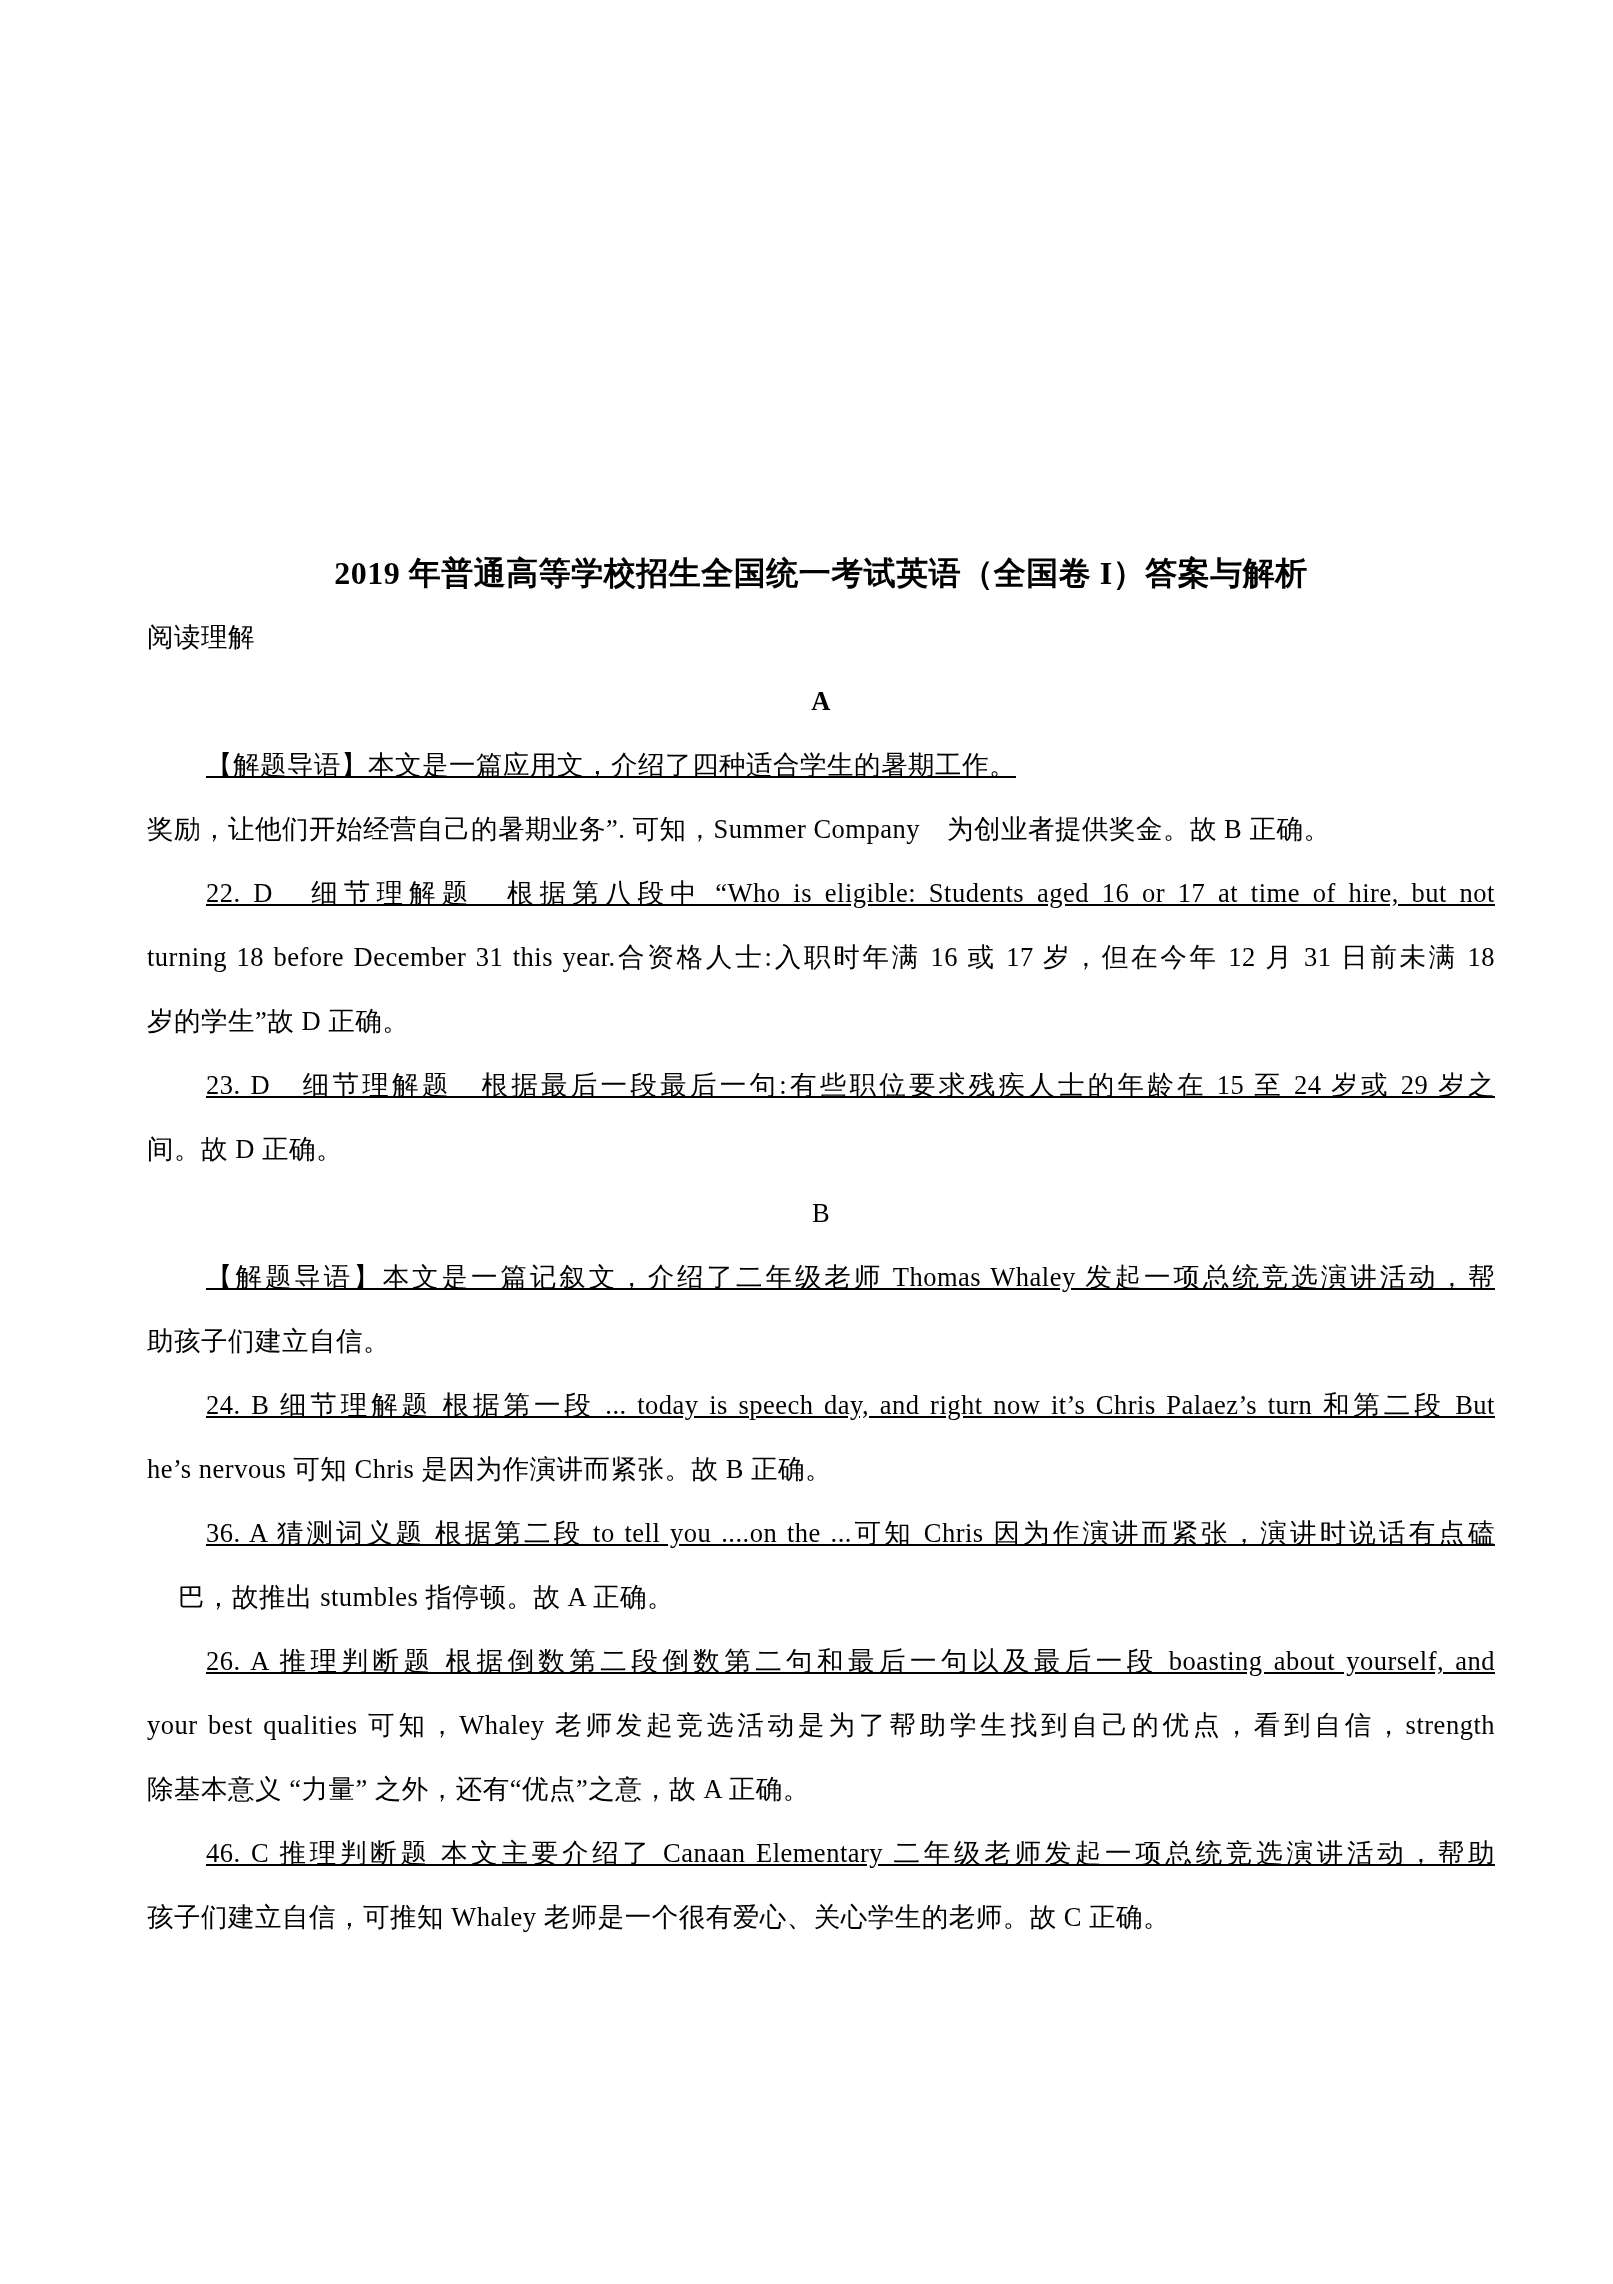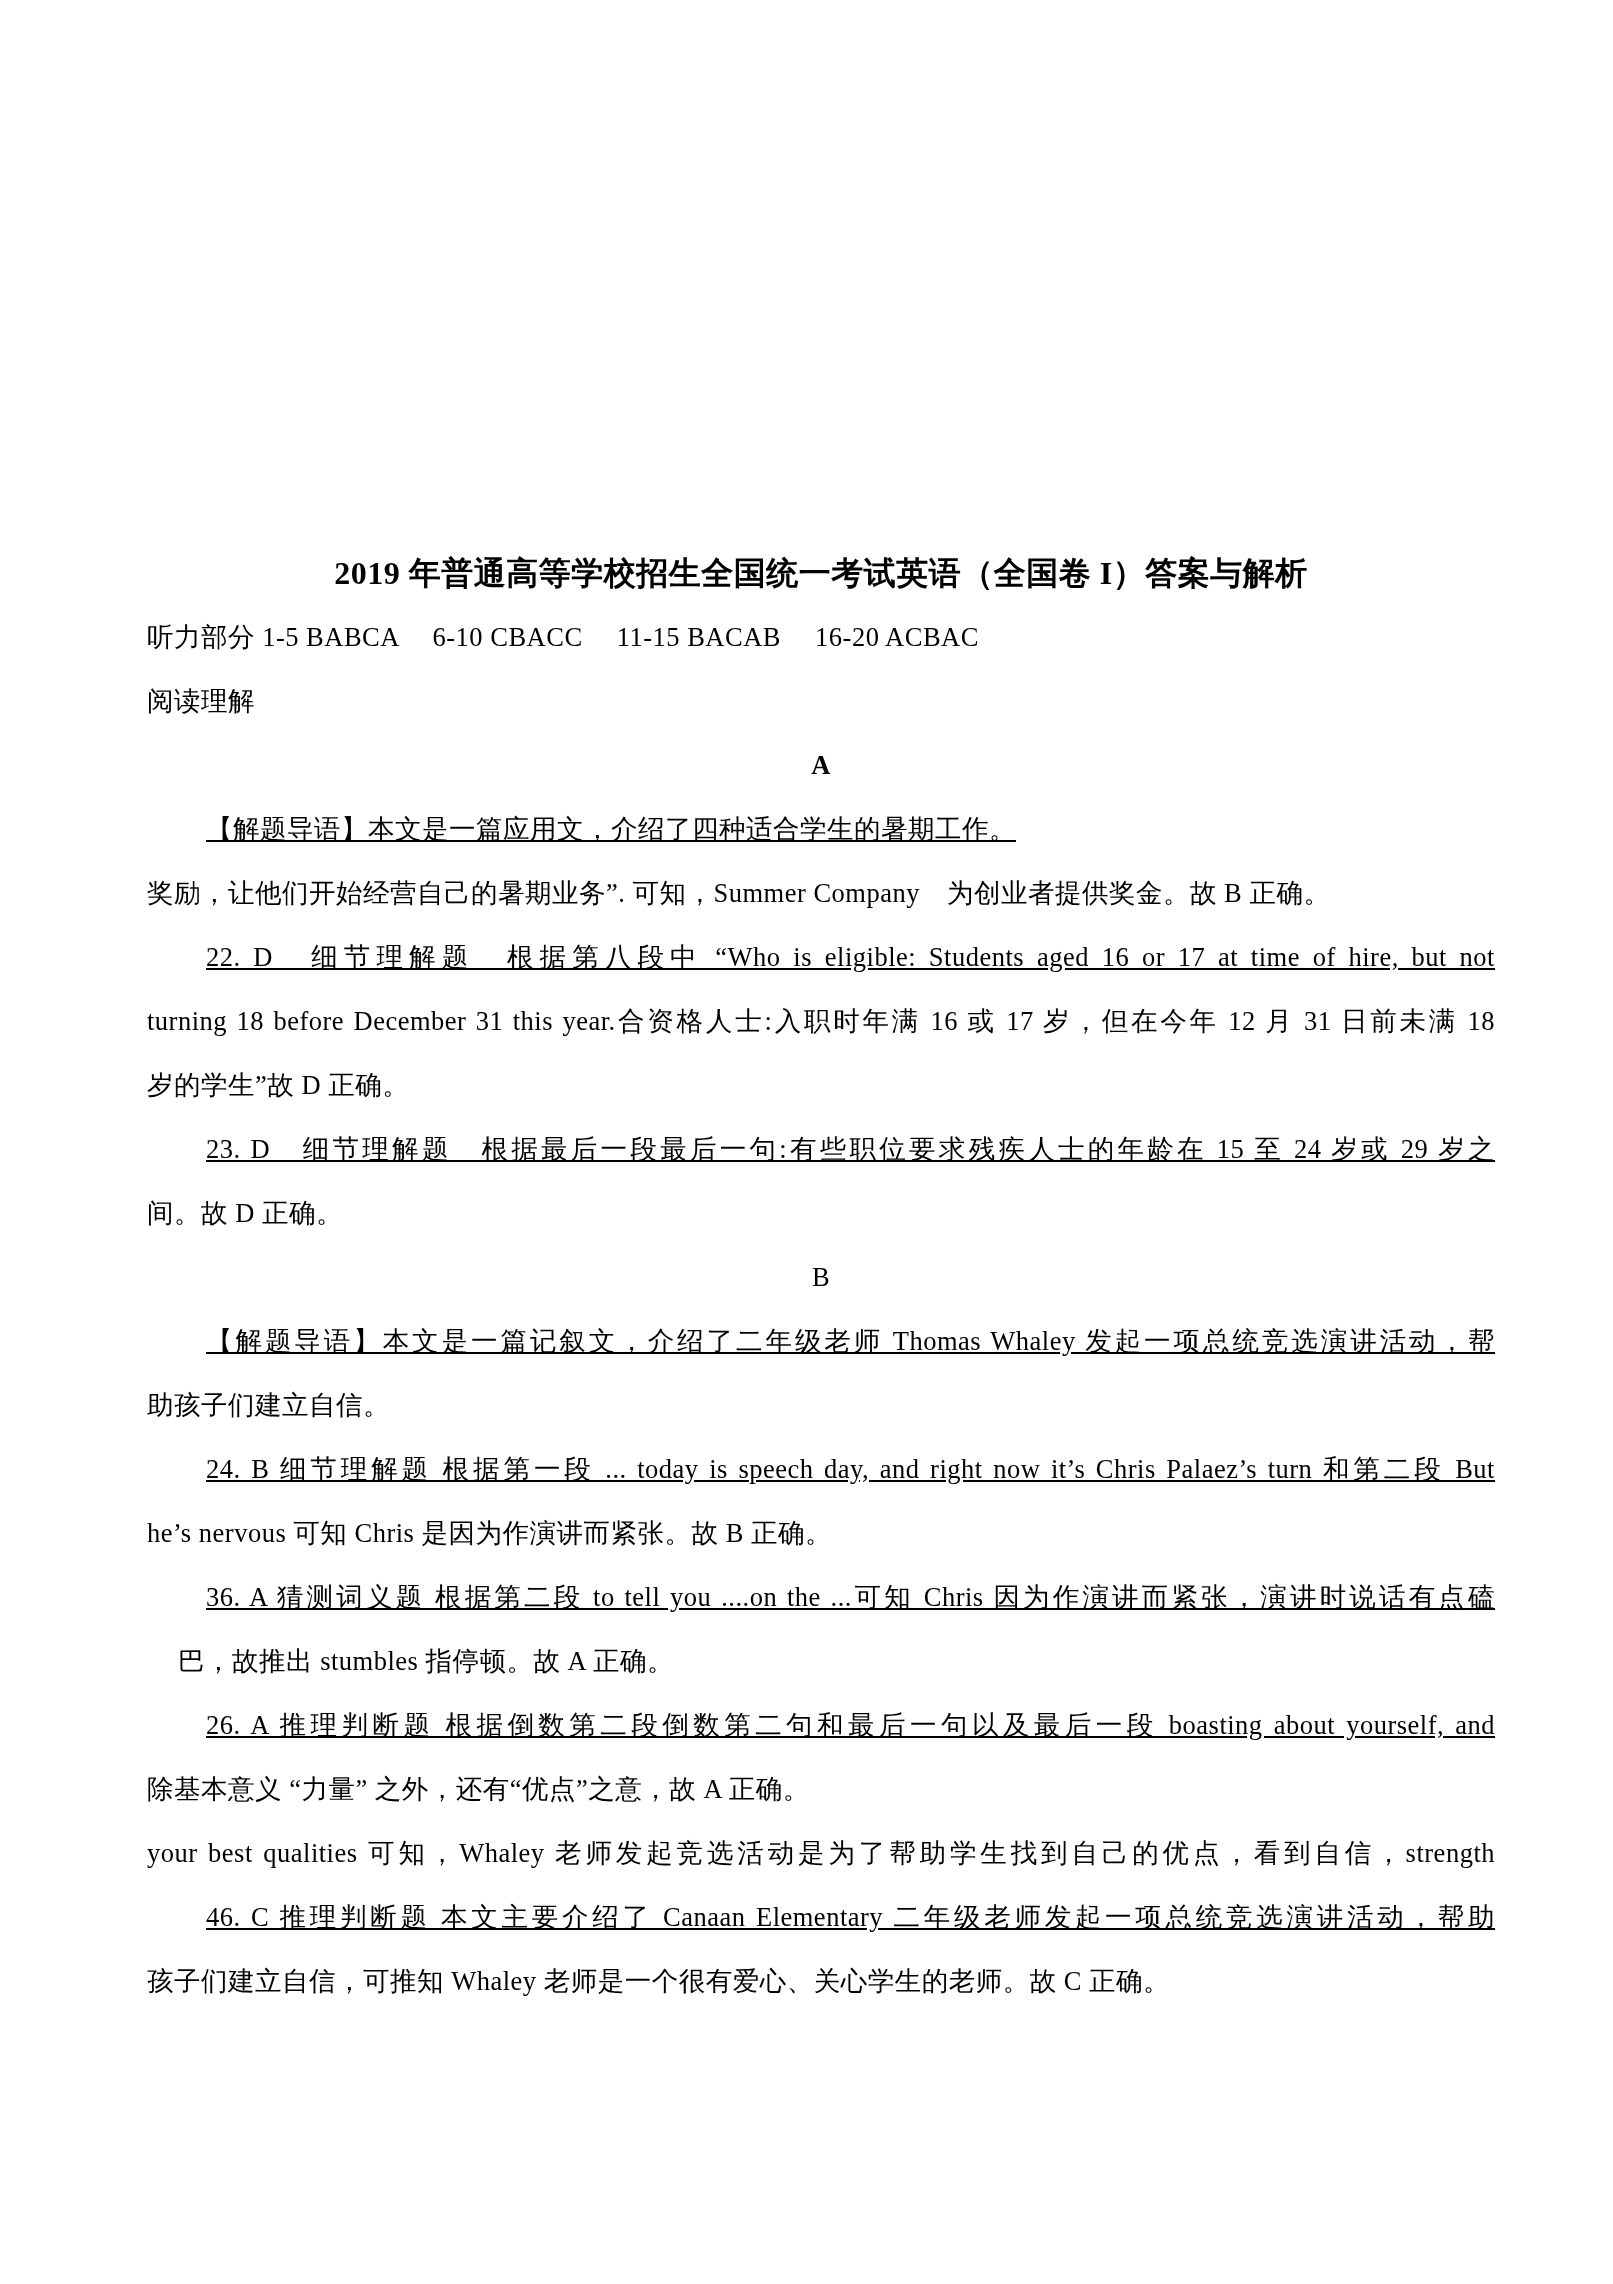--- a/index.html
+++ b/index.html
@@ -43,21 +43,20 @@
   .bold { font-weight: bold; }
 </style>
 </head>
 <body>
 
 <div class="page">
   <div class="content">
 
     <div class="line center title">2019 年普通高等学校招生全国统一考试英语（全国卷 I）答案与解析</div>
 
-    <div class="line">听力部分  1-5 BABCA　 6-10 CBACC　 11-15 BACAB　 16-20 ACBAC</div>
 
     <div class="line">阅读理解</div>
 
     <div class="line center bold">A</div>
 
     <div class="line ind2">【解题导语】本文是一篇应用文，介绍了四种适合学生的暑期工作。</div>
 
     <div class="line">奖励，让他们开始经营自己的暑期业务”. 可知，Summer Company　为创业者提供奖金。故 B 正确。</div>
 
     <div class="line ind2 fill">22. D　细节理解题　根据第八段中 “Who is eligible: Students aged 16 or 17 at time of hire, but not</div>
@@ -72,21 +71,21 @@
     <div class="line ind2 fill">【解题导语】本文是一篇记叙文，介绍了二年级老师 Thomas Whaley 发起一项总统竞选演讲活动，帮</div>
     <div class="line">助孩子们建立自信。</div>
 
     <div class="line ind2 fill">24. B 细节理解题 根据第一段  ... today is speech day, and right now it’s Chris Palaez’s turn 和第二段 But</div>
     <div class="line">he’s nervous 可知 Chris 是因为作演讲而紧张。故 B 正确。</div>
 
     <div class="line ind2 fill">36. A 猜测词义题 根据第二段 to tell you ....on the ...可知 Chris 因为作演讲而紧张，演讲时说话有点磕</div>
     <div class="line ind1">巴，故推出 stumbles 指停顿。故 A 正确。</div>
 
     <div class="line ind2 fill">26. A 推理判断题 根据倒数第二段倒数第二句和最后一句以及最后一段 boasting about yourself, and</div>
+    <div class="line fill">your best qualities 可知，Whaley 老师发起竞选活动是为了帮助学生找到自己的优点，看到自信，strength</div>
     <div class="line">除基本意义 “力量” 之外，还有“优点”之意，故 A 正确。</div>
-    <div class="line fill">your best qualities 可知，Whaley 老师发起竞选活动是为了帮助学生找到自己的优点，看到自信，strength</div>
 
     <div class="line ind2 fill">46. C 推理判断题 本文主要介绍了 Canaan Elementary 二年级老师发起一项总统竞选演讲活动，帮助</div>
     <div class="line">孩子们建立自信，可推知 Whaley 老师是一个很有爱心、关心学生的老师。故 C 正确。</div>
 
   </div>
 </div>
 
 
 </body></html>

